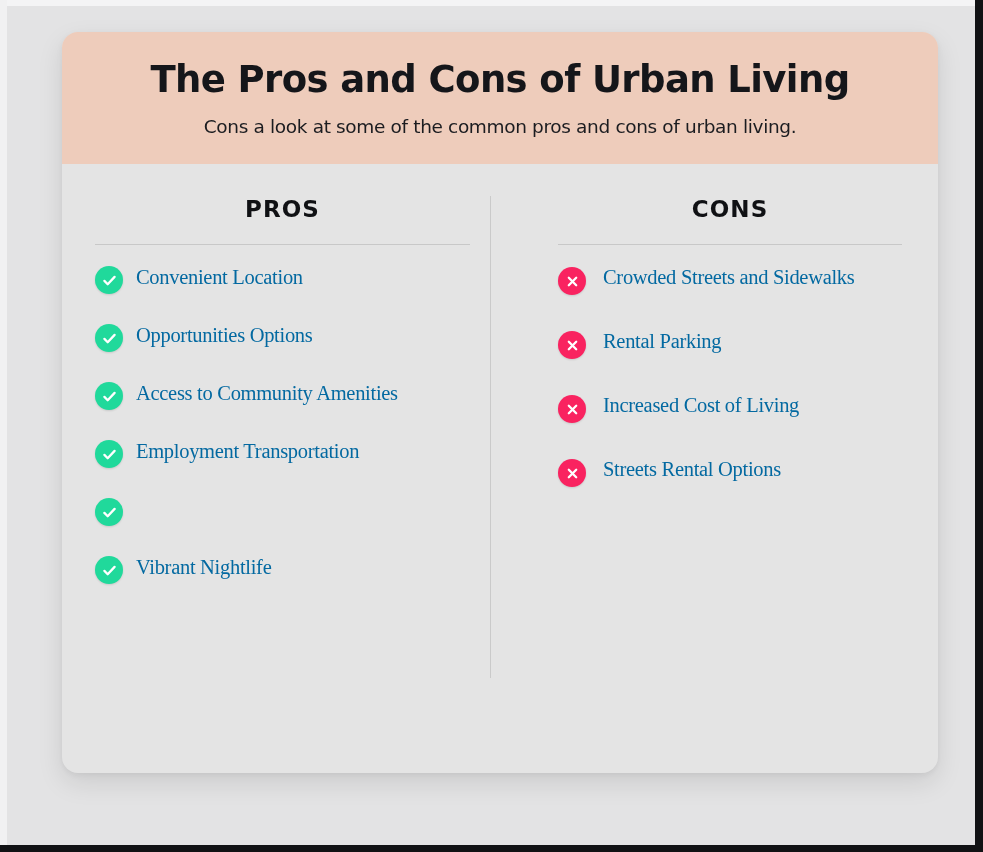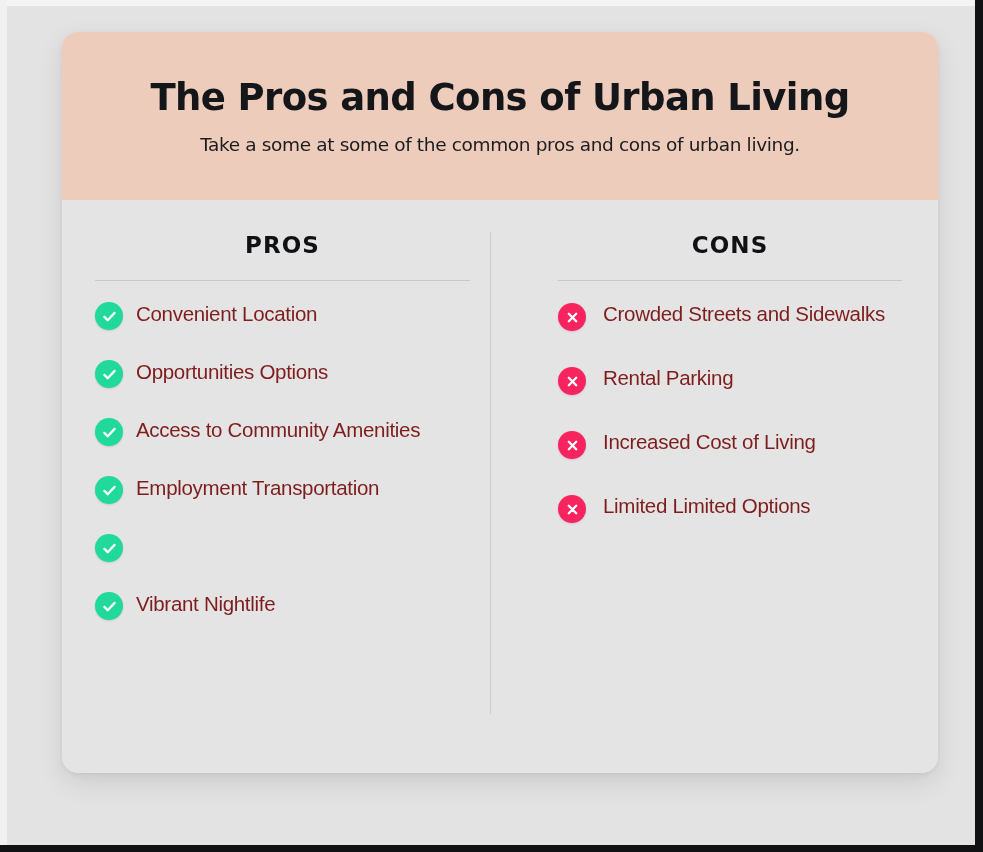--- a/index.html
+++ b/index.html
@@ -67,21 +67,21 @@
     width: 876px;
     height: 741px;
     border-radius: 16px;
     overflow: hidden;
     background: #e4e4e4;
     box-shadow: 0 10px 26px rgba(0,0,0,0.10), 0 2px 6px rgba(0,0,0,0.05);
     z-index: 2;
   }
 
   .card-header {
-    height: 168px;
+    height: 132px;
     background: #eeccbb;
     display: flex;
     flex-direction: column;
     align-items: center;
     justify-content: center;
     padding: 0 40px;
   }
 
   .card-title {
     font-family: "DejaVu Sans", sans-serif;
@@ -172,42 +172,42 @@
     margin-top: 2px;
     box-shadow: 0 1px 2px rgba(0,0,0,0.12);
   }
 
   .icon-check { background: #20d99b; }
   .icon-cross { background: #f92360; }
 
   .item-icon svg { display: block; }
 
   .item-label {
-    font-family: Liberation Sans, sans-serif;
+    font-family: Liberation Serif, serif;
     font-size: 20.5px;
     font-weight: 400;
-    color: #7f1d1d;
+    color: #0369a1;
     letter-spacing: -0.3px;
     line-height: 1.36;
   }
 
   
   .col-cons .item-icon { margin-top: 3px; }
   .col-cons .list-item { gap: 17px; }
 </style>
 </head>
 <body>
 
 <div id="page-root">
 
   <div class="card">
 
     <div class="card-header">
       <h1 class="card-title">The Pros and Cons of Urban Living</h1>
-      <p class="card-subtitle">Take a some at some of the common pros and cons of urban living.</p>
+      <p class="card-subtitle">Cons a look at some of the common pros and cons of urban living.</p>
     </div>
 
     <div class="card-body">
 
       <div class="col-divider"></div>
 
       <div class="column col-pros">
         <div class="col-heading">PROS</div>
         <div class="col-rule"></div>
         <ul class="col-list">
@@ -300,21 +300,21 @@
             </span>
             <span class="item-label">Increased Cost of Living</span>
           </li>
 
           <li class="list-item">
             <span class="item-icon icon-cross">
               <svg width="17" height="17" viewBox="0 0 17 17" aria-hidden="true">
                 <path d="M4.8 4.8 L12.2 12.2 M12.2 4.8 L4.8 12.2" fill="none" stroke="#ffffff" stroke-width="2.3" stroke-linecap="round"></path>
               </svg>
             </span>
-            <span class="item-label">Limited Limited Options</span>
+            <span class="item-label">Streets Rental Options</span>
           </li>
 
         </ul>
       </div>
 
     </div>
   </div>
 
   <div class="frame-edge-right"></div>
   <div class="frame-edge-bottom"></div>

